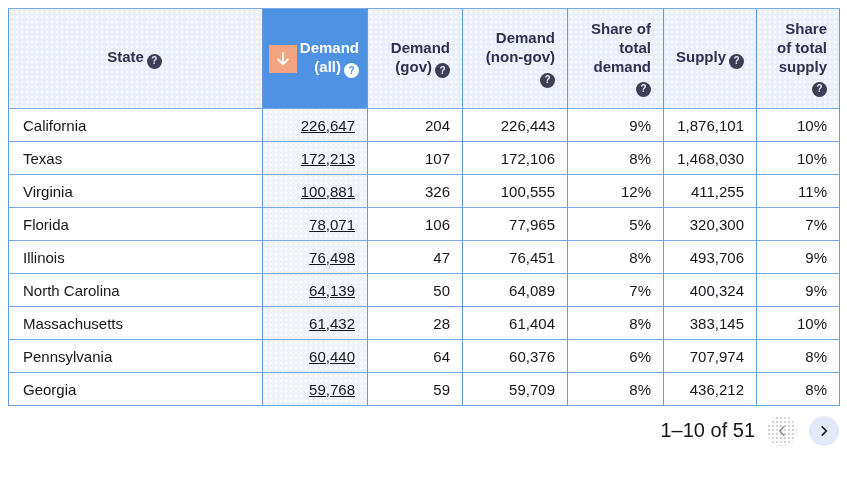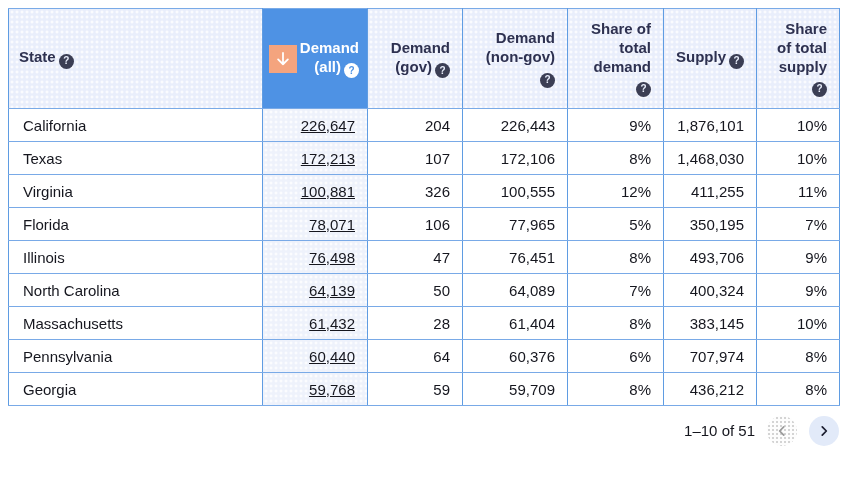--- a/index.html
+++ b/index.html
@@ -40,21 +40,21 @@
     background-image: radial-gradient(circle, #ffffff 1.05px, rgba(255,255,255,0) 1.2px);
     background-size: 5px 5px;
     color: #2e3150;
     font-size: 15px;
     font-weight: bold;
     text-align: right;
     padding: 0 12px;
     line-height: 1.25;
     cursor: pointer;
   }
-  thead th.left { text-align: left; padding-left: 10px; }
+  thead th.left { text-align: center; padding-left: 10px; }
 
   thead th.sorted {
     background-color: #4e92e4;
     background-image: none;
     color: #ffffff;
     padding: 0 8px 0 6px;
   }
   .sorted-head {
     display: flex;
     align-items: center;
@@ -108,21 +108,21 @@
     text-decoration: underline;
   }
 
   .pagination {
     height: 41px;
     display: flex;
     align-items: center;
     justify-content: flex-end;
     gap: 12px;
     padding-top: 8px;
-    font-size: 15px;
+    font-size: 20px;
   }
   .page-btn {
     width: 30px; height: 30px;
     border-radius: 50%;
     border: none;
     display: inline-flex;
     align-items: center;
     justify-content: center;
     cursor: pointer;
     padding: 0;
@@ -212,21 +212,21 @@
         <td>12%</td>
         <td>411,255</td>
         <td>11%</td>
       </tr>
       <tr>
         <td class="left">Florida</td>
         <td class="sorted">78,071</td>
         <td>106</td>
         <td>77,965</td>
         <td>5%</td>
-        <td>350,195</td>
+        <td>320,300</td>
         <td>7%</td>
       </tr>
       <tr>
         <td class="left">Illinois</td>
         <td class="sorted">76,498</td>
         <td>47</td>
         <td>76,451</td>
         <td>8%</td>
         <td>493,706</td>
         <td>9%</td>

